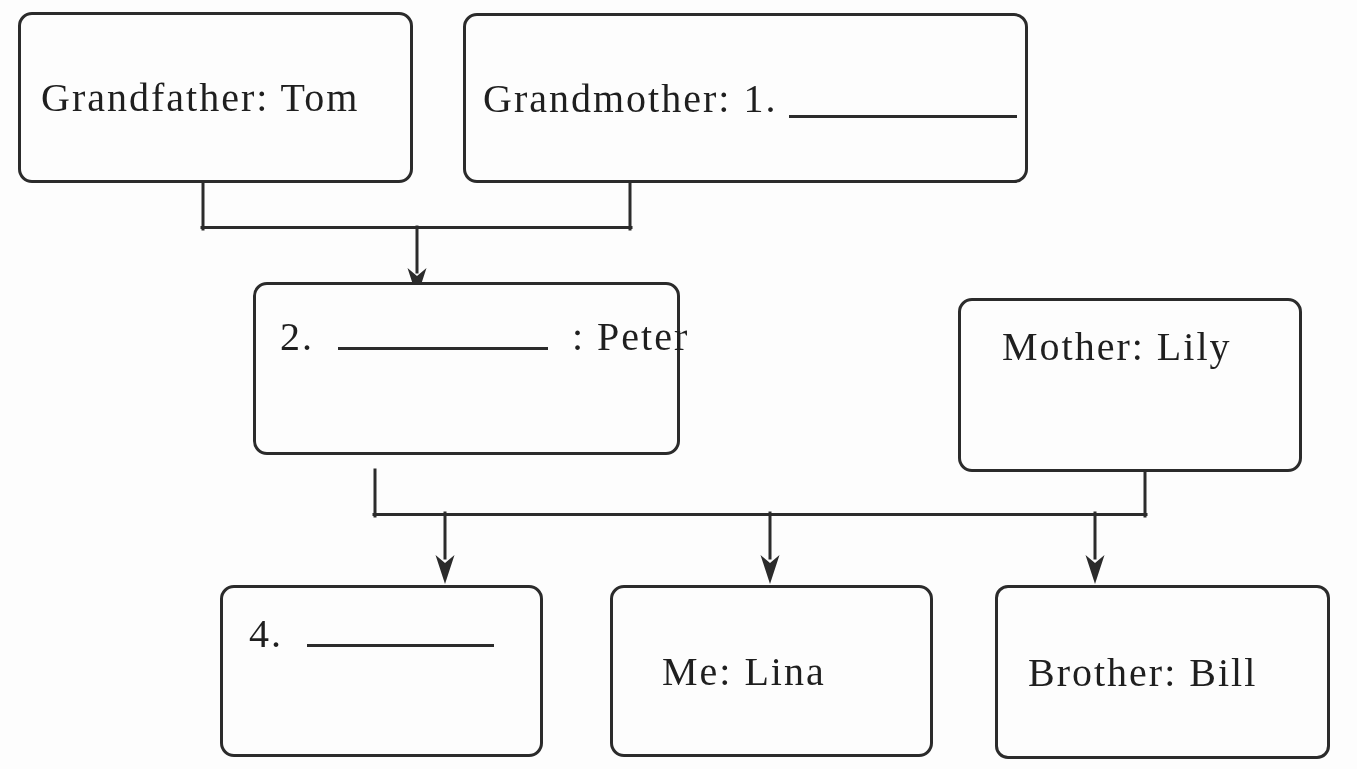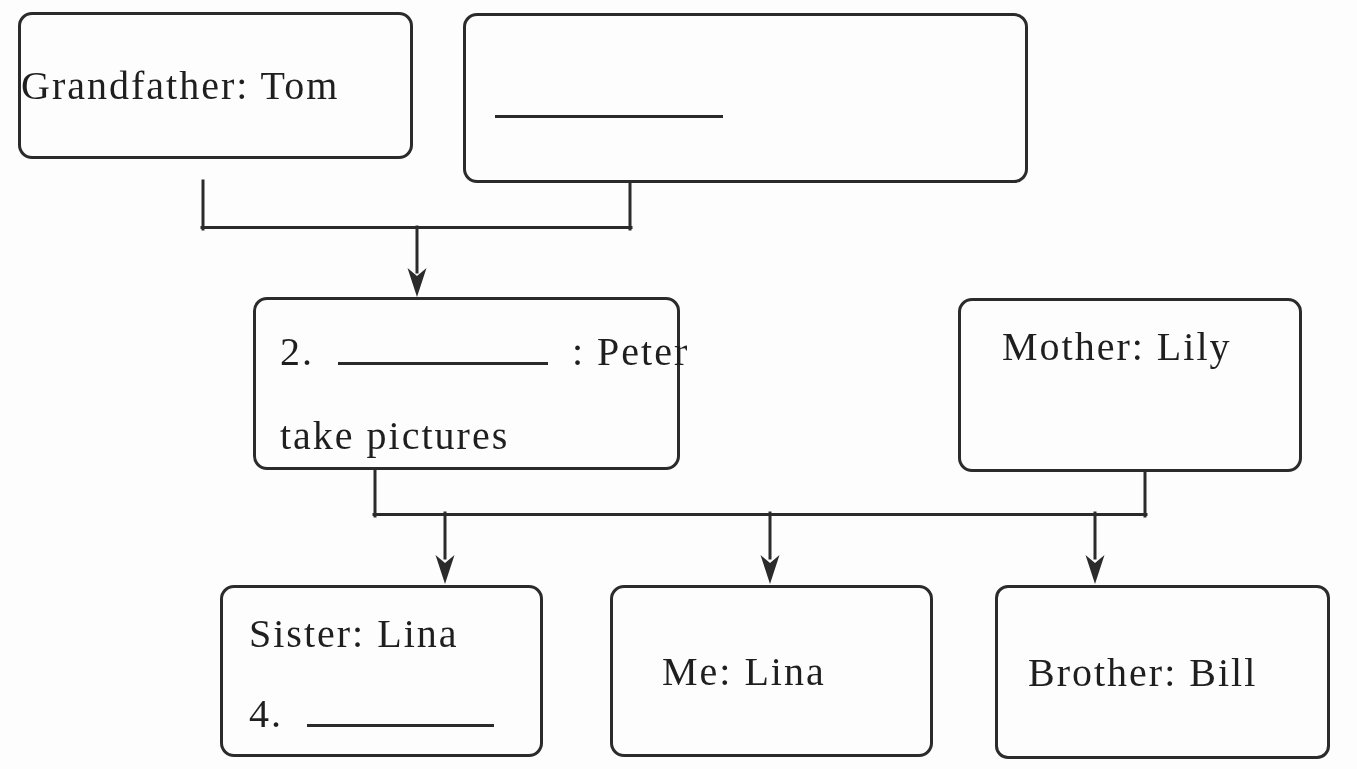--- a/index.html
+++ b/index.html
@@ -27,23 +27,23 @@
     border: 3px solid #2b2b2b;
     border-radius: 14px;
     background: #fdfdfd;
     z-index: 1;
   }
   .single {
     display: flex;
     align-items: center;
   }
   
-  .gf  { left: 18px;  top: 12px;  width: 395px; height: 147px; }
+  .gf  { left: 18px;  top: 12px;  width: 395px; height: 171px; padding-left: 20px; }
   .gm  { left: 463px; top: 13px;  width: 565px; height: 170px; padding-left: 17px; }
-  .fa  { left: 253px; top: 297px; width: 427px; height: 173px; padding: 10px 0 0 24px; }
+  .fa  { left: 253px; top: 282px; width: 427px; height: 173px; padding: 10px 0 0 24px; }
   .mo  { left: 958px; top: 298px; width: 344px; height: 174px; padding: 2px 0 0 41px; }
   .si  { left: 220px; top: 585px; width: 323px; height: 172px; padding: 6px 0 0 26px; }
   .me  { left: 610px; top: 585px; width: 323px; height: 172px; padding-left: 49px; }
   .br  { left: 995px; top: 585px; width: 335px; height: 174px; padding-left: 30px; border-radius: 13px; }
   .fa .line { line-height: 84px; white-space: nowrap; }
   .mo .line { line-height: 88px; white-space: nowrap; }
   .si .line { line-height: 80px; white-space: nowrap; }
   
   .blank {
     display: inline-block;
@@ -87,44 +87,39 @@
       <line x1="1095" y1="513" x2="1095" y2="558"></line>
       <polygon fill="#2b2b2b" stroke="none" points="1095,584 1085.5,555 1095,563 1104.5,555"></polygon>
     </g>
   </svg>
 
   <div class="box gf single">
     <span>Grandfather: Tom</span>
   </div>
 
   <div class="box gm single">
+    <span>Grandmother: 1.</span>
     <span class="blank blank-1">________</span>
   </div>
 
   <div class="box fa">
     <div class="line">
       <span>2.</span>
       <span class="blank blank-2">________</span>
       <span class="suffix">: Peter</span>
-    </div>
-    <div class="line">
-      <span>take pictures</span>
     </div>
   </div>
 
   <div class="box mo">
     <div class="line">
       <span>Mother: Lily</span>
     </div>
   </div>
 
   <div class="box si">
-    <div class="line">
-      <span>Sister: Lina</span>
-    </div>
     <div class="line">
       <span>4.</span>
       <span class="blank blank-4">________</span>
     </div>
   </div>
 
   <div class="box me single">
     <span>Me: Lina</span>
   </div>
 

